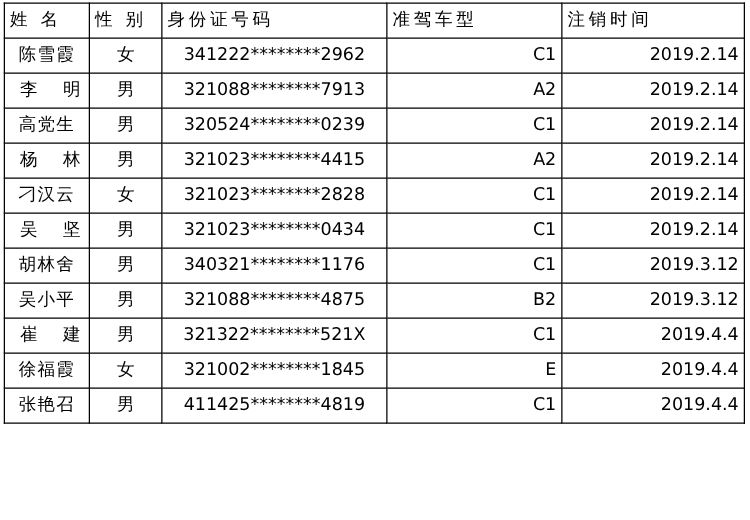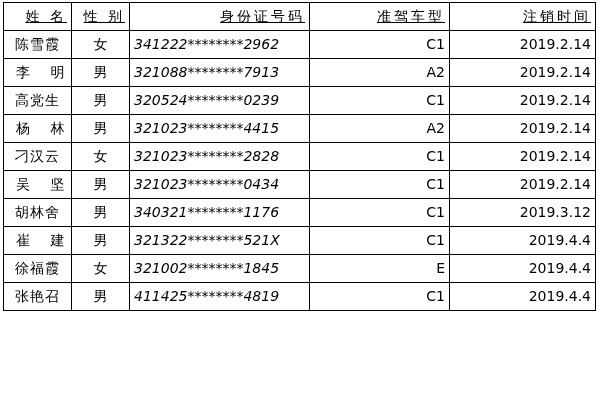--- a/index.html
+++ b/index.html
@@ -37,41 +37,40 @@
     border: 1px solid #000000;
     height: 27px;
     padding: 0 4px;
     font-size: 14px;
     line-height: 27px;
     font-weight: normal;
     white-space: nowrap;
     overflow: hidden;
   }
   .hdr-cell {
-    text-align: right;
+    text-align: left;
     letter-spacing: 3px;
     font-size: 14px;
-    text-decoration: underline;
   }
   .cell-name {
     text-align: center;
     letter-spacing: 1px;
   }
   .cell-name.spaced {
     letter-spacing: 8px;
     text-indent: 8px;
   }
   .cell-sex {
     text-align: center;
   }
   .cell-id {
+    text-align: center;
     font-family: "DejaVu Sans", "Liberation Sans", sans-serif;
     letter-spacing: 0px;
     font-size: 13px;
-    font-style: italic;
   }
   .cell-type {
     text-align: right;
     padding-left: 10px;
     font-size: 13px;
   }
   .cell-date {
     text-align: right;
     font-size: 13px;
   }
@@ -141,20 +140,27 @@
           <td class="cell-date">2019.2.14</td>
         </tr>
         <tr>
           <td class="cell-name">胡林舍</td>
           <td class="cell-sex">男</td>
           <td class="cell-id">340321********1176</td>
           <td class="cell-type">C1</td>
           <td class="cell-date">2019.3.12</td>
         </tr>
         <tr>
+          <td class="cell-name">吴小平</td>
+          <td class="cell-sex">男</td>
+          <td class="cell-id">321088********4875</td>
+          <td class="cell-type">B2</td>
+          <td class="cell-date">2019.3.12</td>
+        </tr>
+        <tr>
           <td class="cell-name spaced">崔 建</td>
           <td class="cell-sex">男</td>
           <td class="cell-id">321322********521X</td>
           <td class="cell-type">C1</td>
           <td class="cell-date">2019.4.4</td>
         </tr>
         <tr>
           <td class="cell-name">徐福霞</td>
           <td class="cell-sex">女</td>
           <td class="cell-id">321002********1845</td>

